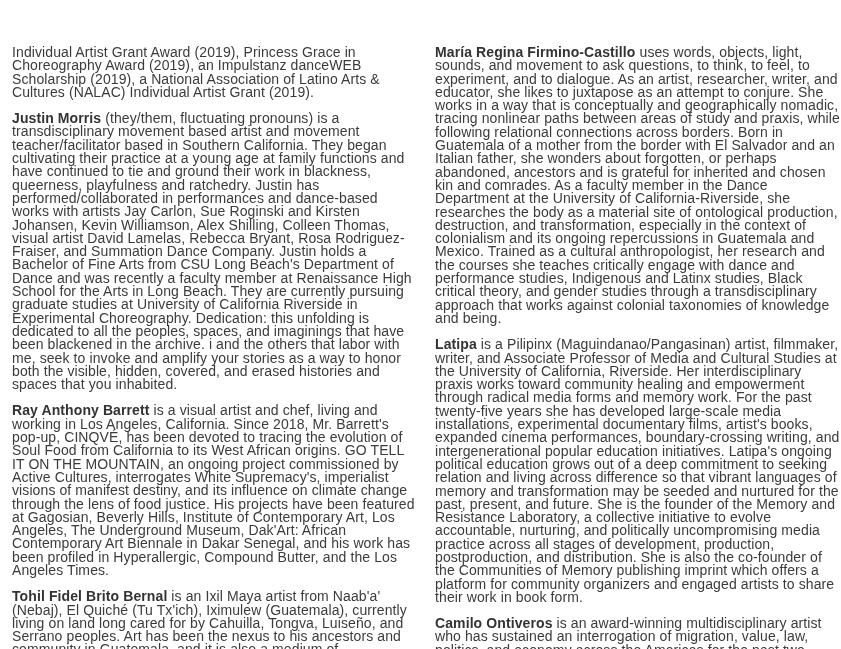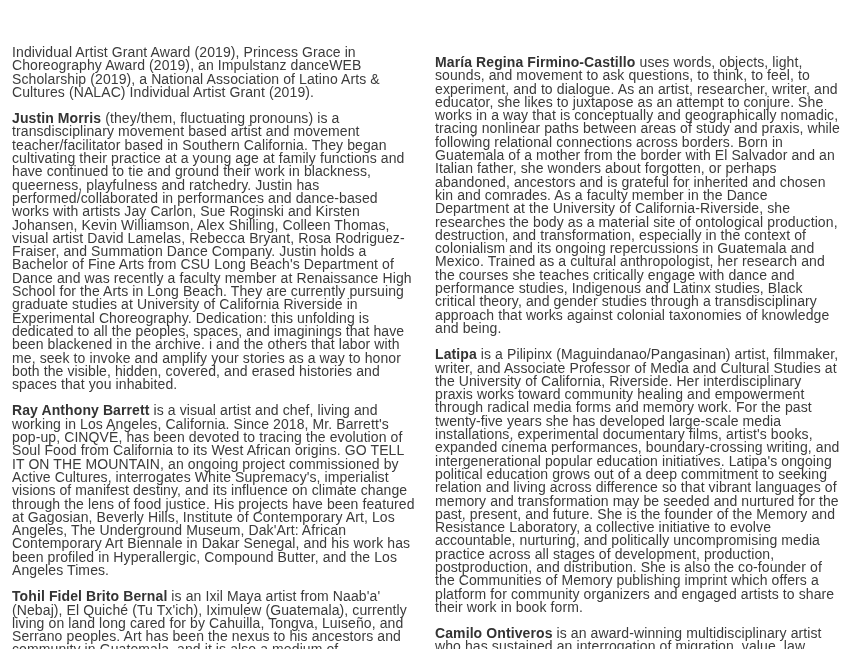--- a/index.html
+++ b/index.html
@@ -25,21 +25,20 @@
   }
   .column {
     width: 406px;
     flex: 0 0 406px;
     font-size: 14px;
     line-height: 13.3px;
     letter-spacing: 0.1px;
     text-align: left;
   }
   .column-right {
-    margin-top: 10px;
   }
   p.bio-paragraph {
     margin: 0 0 13px 0;
   }
   strong.artist-name {
     font-weight: bold;
     color: #333333;
   }
 </style>
 </head>

